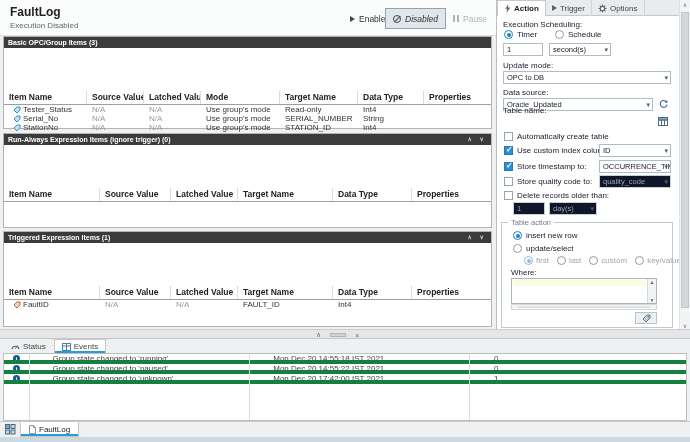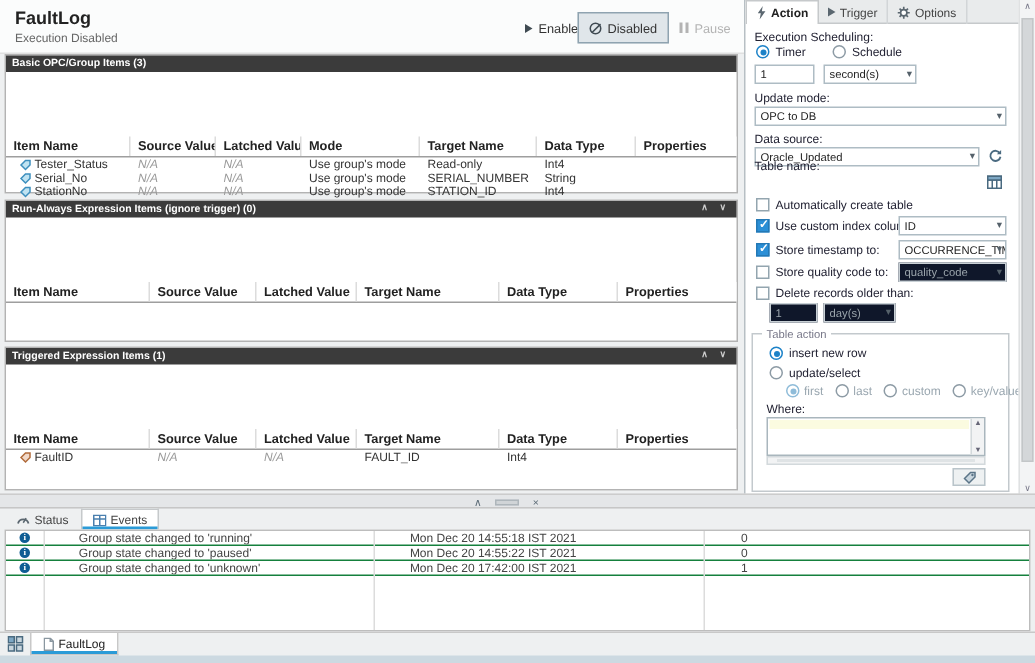--- a/index.html
+++ b/index.html
@@ -22,21 +22,21 @@
 
   
   .tbl { position:absolute; left:3px; width:489px; background:#fff; border:1px solid #b3b3b3; }
   .tbar { height:11px; background:#3b3b3b; color:#fff; font-size:7px; font-weight:bold; line-height:11px; padding:0 4px; display:flex; justify-content:space-between; align-items:center; }
   .tbar .chev { color:#cfcfcf; font-size:6px; letter-spacing:3px; cursor:default; }
   .thead { display:flex; height:14px; line-height:13px; font-weight:bold; font-size:8.5px; color:#222; border-bottom:1px solid #9e9e9e; background:#fff;margin-top:43px; }
   .th { padding-left:5px; border-right:1px solid #dcdcdc; overflow:hidden; white-space:nowrap; }
   .th:last-child { border-right:none; }
   .trow { display:flex; height:9px; line-height:9px; font-size:8px; color:#333; }
   .td { padding-left:5px; white-space:nowrap; overflow:hidden; }
-  .td.dim { color:#9a9a9a;font-style:italic; }
+  .td.dim { color:#9a9a9a; }
   .td.item { display:flex; align-items:center; gap:2px; padding-left:9px; }
   .tagic { flex:0 0 auto; }
 
   
   .rpanel { position:absolute; left:496px; top:0; width:194px; height:331px; background:#fff; border-left:1px solid #b7bfc4; border-bottom:1px solid #c9c9c9; }
   .rtabs { position:absolute; left:0; top:0; width:194px; height:16px; background:#e9ebec; border-bottom:1px solid #c6c9cb; display:flex; }
   .rtab { height:16px; padding:0 6px; font-size:8px; color:#444; display:flex; align-items:center; gap:3px; border-right:1px solid #d2d5d7; cursor:default; }
   .rtab.active { background:#fff; border:1px solid #c6c9cb; border-bottom:none; font-weight:bold; color:#222; }
   .rlabel { position:absolute; font-size:8px; color:#223; white-space:nowrap; }
   .field { position:absolute; height:13px; border:1px solid #aebcc4; background:#fff; font-size:7.5px; line-height:11px; padding:0 3px; color:#222; white-space:nowrap; overflow:hidden; }
@@ -74,21 +74,21 @@
 
   
   .bpanel { position:absolute; left:3px; top:339px; width:684px; height:82px; }
   .btabs { position:absolute; left:0; top:0; height:14px; display:flex; }
   .btab { height:14px; padding:0 7px; font-size:8px; color:#444; display:flex; align-items:center; gap:3px; border:1px solid transparent; cursor:default; }
   .btab.active { background:#fff; border-color:#c6c9cb; border-bottom:none; position:relative; }
   .btab.active::after { content:""; position:absolute; left:0; right:0; bottom:0; height:2px; background:#2b9bd7; }
   .etable { position:absolute; left:0; top:14px; width:684px; height:68px; background:#fff; border:1px solid #bdbdbd; }
   .ehead { display:flex; height:12px; line-height:11px; font-size:8.5px; font-weight:bold; color:#222; border-bottom:1px solid #c9c9c9; }
   .eh { padding-left:4px; overflow:hidden; }
-  .erow { display:flex; height:10px; line-height:10px; font-size:8px; color:#444; border-bottom:1px solid #15803d;gap:22px; }
+  .erow { display:flex; height:10px; line-height:10px; font-size:8px; color:#444; border-bottom:4px solid #15803d;gap:22px; }
   .ec { padding-left:4px; white-space:nowrap; overflow:hidden; }
   .evsep { position:absolute; top:0; bottom:0; width:1px; background:#dcdcdc; }
   .info { width:7px; height:7px; border-radius:50%; background:#0f5d94; display:inline-block; position:relative; margin:1px 0 0 9px; }
   .info::after { content:"i"; position:absolute; left:0; right:0; top:-1.5px; text-align:center; color:#fff; font-size:6px; font-weight:bold; font-family:"Liberation Serif", serif; }
 
   
   .taskbar { position:absolute; left:0; top:421px; width:690px; height:16px; background:#eef0f1; border-top:1px solid #c8c8c8; display:flex; align-items:stretch; }
   .tbicon { width:20px; display:flex; align-items:center; justify-content:center; }
   .ttab { display:flex; align-items:center; gap:3px; padding:0 8px; font-size:8px; color:#222; background:#fff; border:1px solid #c8c8c8; border-top:none; position:relative; cursor:default; }
   .ttab::after { content:""; position:absolute; left:0; right:0; bottom:0; height:2px; background:#2b9bd7; }
@@ -99,21 +99,21 @@
 
 <div id="app">
 
   <div class="lheader">
     <div class="gtitle">FaultLog</div>
     <div class="gsub">Execution Disabled</div>
     <div class="topbtn" style="left:343px;">
       <span class="ic-play"></span>
       <span>Enabled</span>
     </div>
-    <div class="topbtn sel" style="left:385px;">
+    <div class="topbtn sel" style="left:385px;font-style:italic;">
       <span class="ic-slash"></span>
       <span>Disabled</span>
     </div>
     <div class="topbtn dis" style="left:446px;">
       <span class="ic-pause">
           <i></i>
           <i></i>
         </span>
       <span>Pause</span>
     </div>

